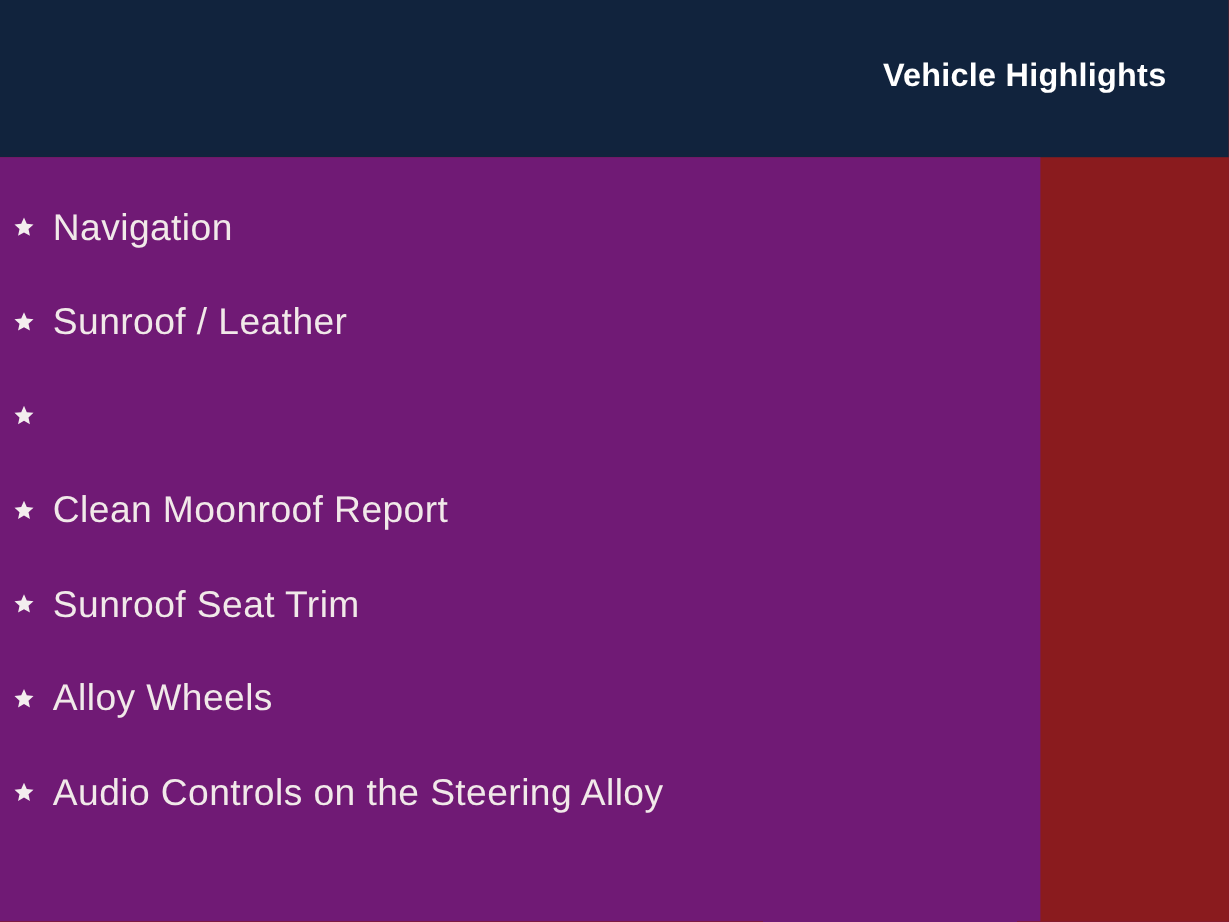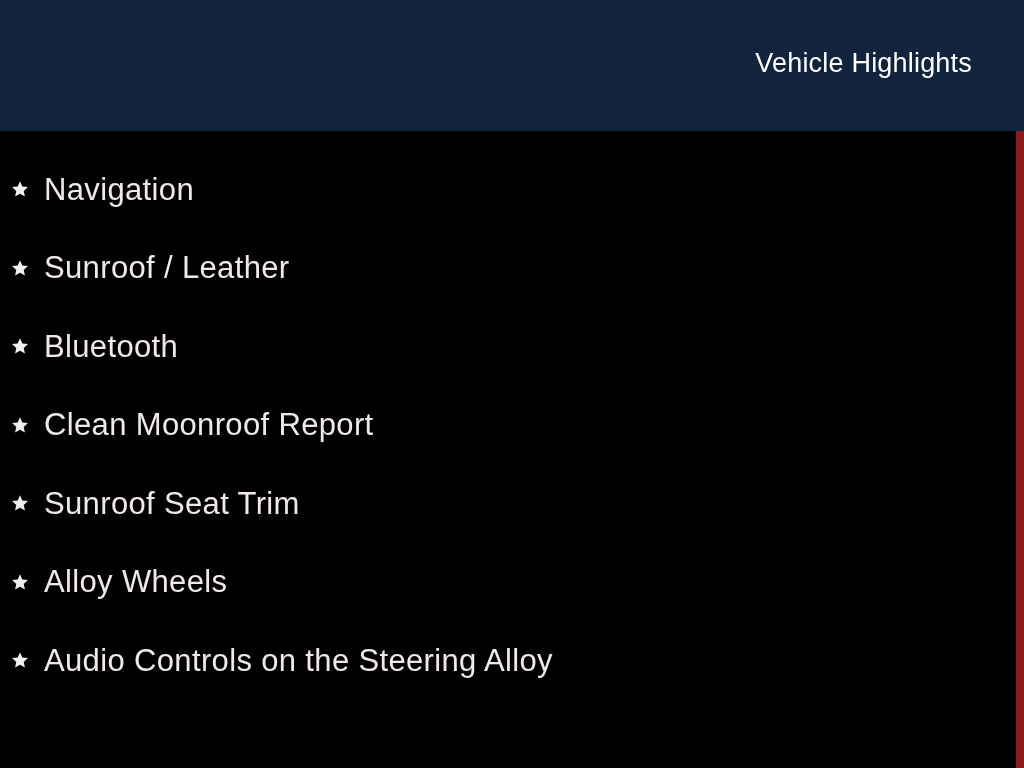--- a/index.html
+++ b/index.html
@@ -36,37 +36,37 @@
     display: flex;
     align-items: center;
     justify-content: flex-end;
     padding-right: 52px;
   }
 
   .header-title {
     color: #ffffff;
     font-family: "Liberation Sans", sans-serif;
     font-size: 27px;
-    font-weight: normal;
+    font-weight: bold;
     letter-spacing: 0.2px;
     line-height: 1;
     white-space: nowrap;
     margin: 0;
     padding: 0;
     transform: translateY(-2px);
   }
 
   
   .body-area {
     position: absolute;
     top: 131px;
     left: 0;
-    width: 1016px;
+    width: 867px;
     height: 637px;
-    background: #000000;
+    background: #701a75;
     box-sizing: border-box;
   }
 
   .highlights-list {
     list-style: none;
     margin: 0;
     padding: 0;
     position: absolute;
     top: 19px;
     left: 0;
@@ -137,21 +137,20 @@
         <span class="highlight-label">Sunroof / Leather</span>
       </li>
 
 
       <li class="highlight-item">
         <span class="star-icon">
           <svg viewBox="0 0 24 24" aria-hidden="true">
               <polygon points="12,1.6 15.1,8.6 22.6,9.4 17,14.5 18.6,22 12,18.2 5.4,22 7,14.5 1.4,9.4 8.9,8.6"></polygon>
             </svg>
         </span>
-        <span class="highlight-label">Bluetooth</span>
       </li>
 
       <li class="highlight-item">
         <span class="star-icon">
           <svg viewBox="0 0 24 24" aria-hidden="true">
               <polygon points="12,1.6 15.1,8.6 22.6,9.4 17,14.5 18.6,22 12,18.2 5.4,22 7,14.5 1.4,9.4 8.9,8.6"></polygon>
             </svg>
         </span>
         <span class="highlight-label">Clean Moonroof Report</span>
       </li>

